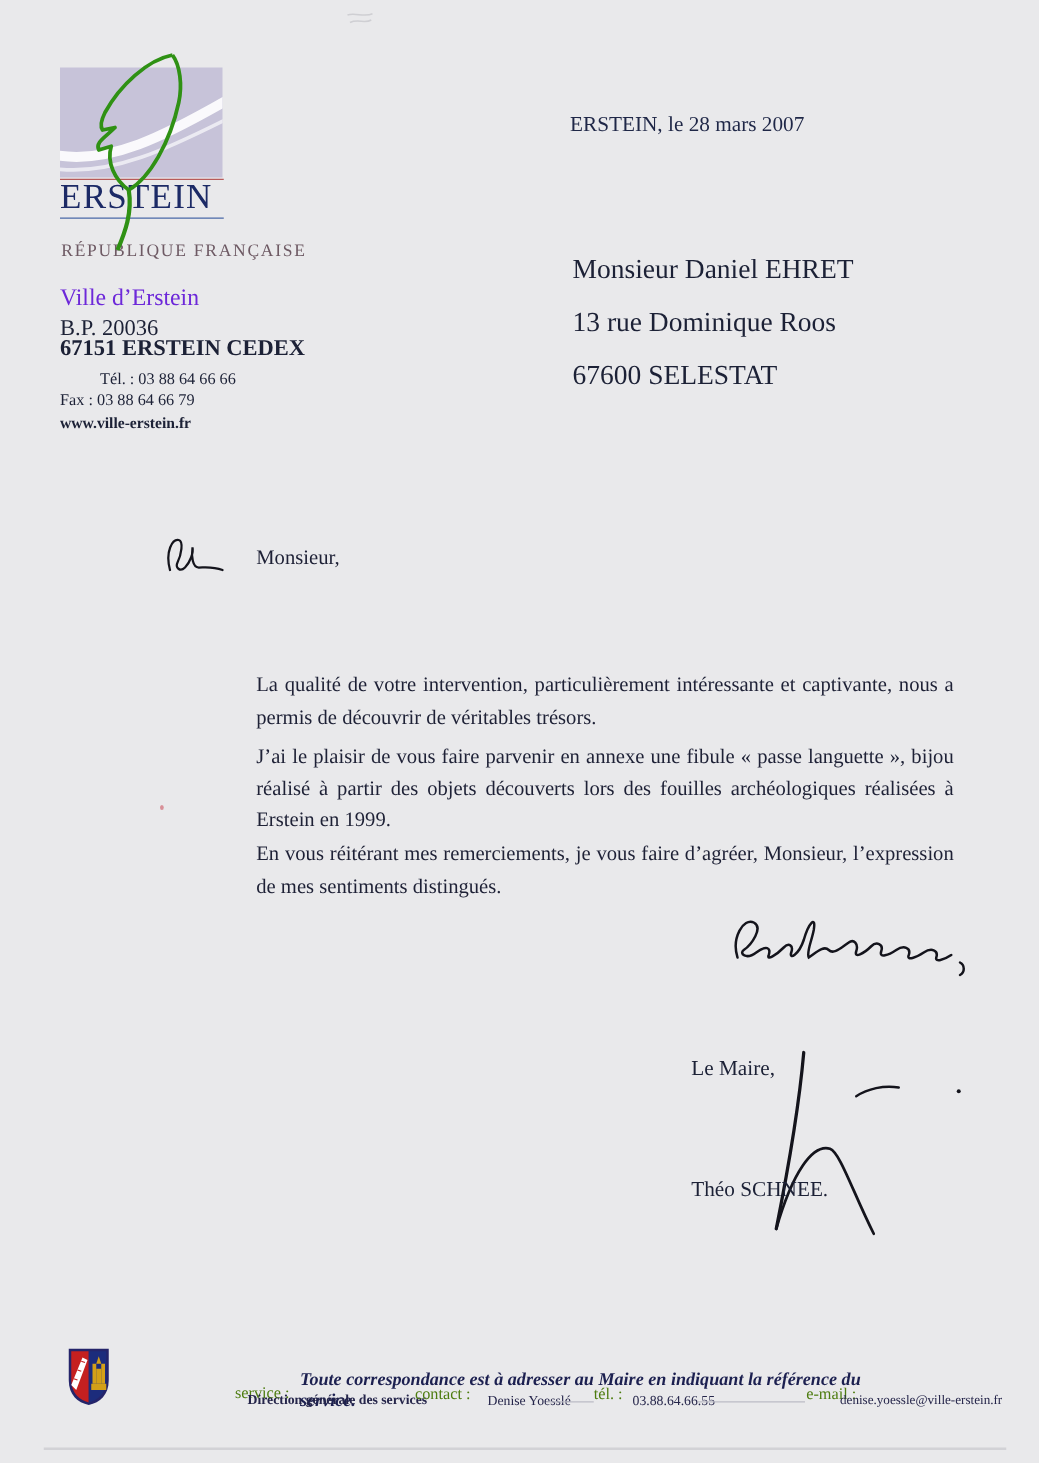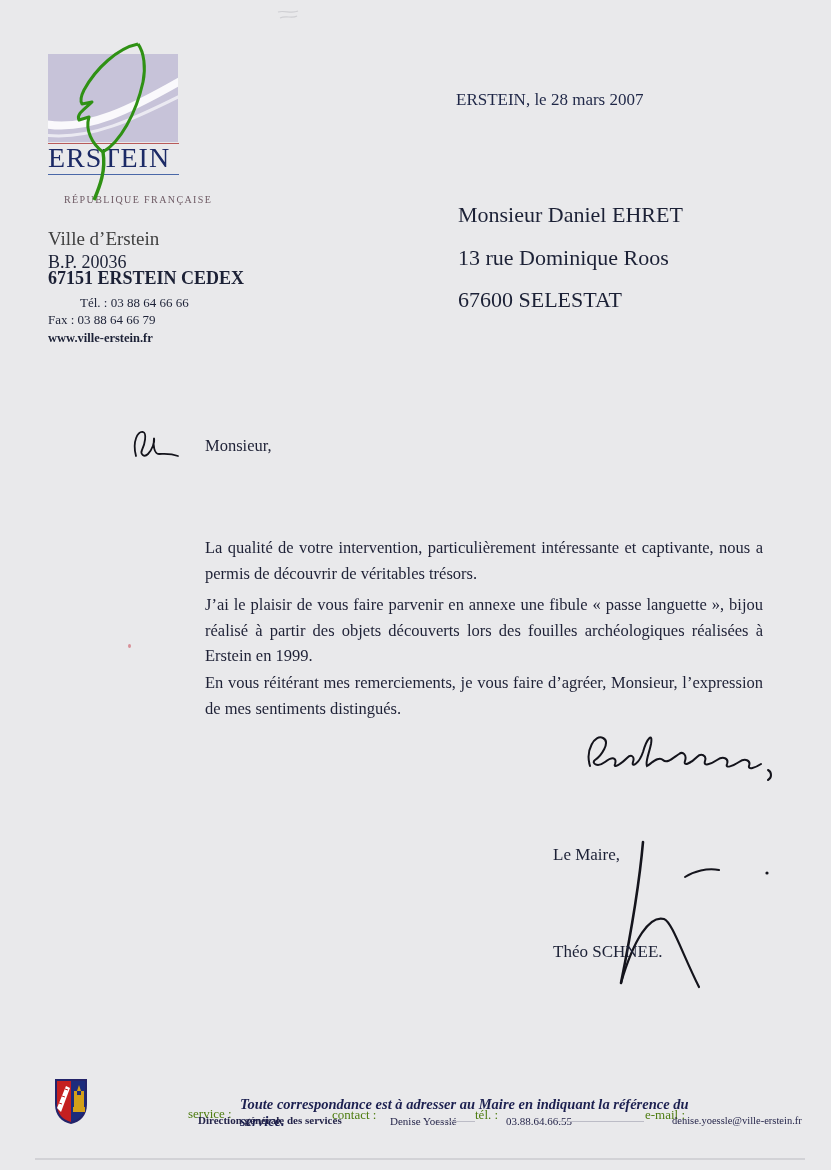--- a/index.html
+++ b/index.html
@@ -8,22 +8,22 @@
   .page{position:relative;width:831px;height:1170px;background:#e9e9eb;color:#1e2136;}
   .abs{position:absolute;}
   svg{display:block;}
 
   
   .logo-word{left:48px;top:144px;width:132px;font-size:28px;letter-spacing:1px;
              color:#1c2a66;font-weight:400;line-height:1.0;}
   .rule{height:1px;}
   .rule-red{left:48px;top:143px;width:131px;background:#b85a5a;}
   .rule-blue{left:48px;top:174px;width:131px;background:#4a68a8;}
-  .republic{left:64px;top:194px;font-size:10px;letter-spacing:1.4px;color:#6e5a64;}
-  .sender-name{left:48px;top:228px;font-size:19px;color:#404040;}
+  .republic{left:49px;top:194px;font-size:14px;letter-spacing:1.4px;color:#6e5a64;}
+  .sender-name{left:48px;top:228px;font-size:19px;color:#6d28d9;}
   .sender-line{left:48px;font-size:18px;color:#1c2136;}
   .sender-bold{font-weight:bold;}
   .sender-small{font-size:13px;}
 
   
   .dateline{left:456px;top:90px;font-size:17px;color:#1f2747;}
   .recip{left:458px;font-size:22px;color:#1c2136;}
   .salutation{left:205px;top:436px;font-size:16.5px;}
   .para{left:205px;width:558px;font-size:16.5px;line-height:25.5px;
         text-align:justify;color:#1e2136;}

